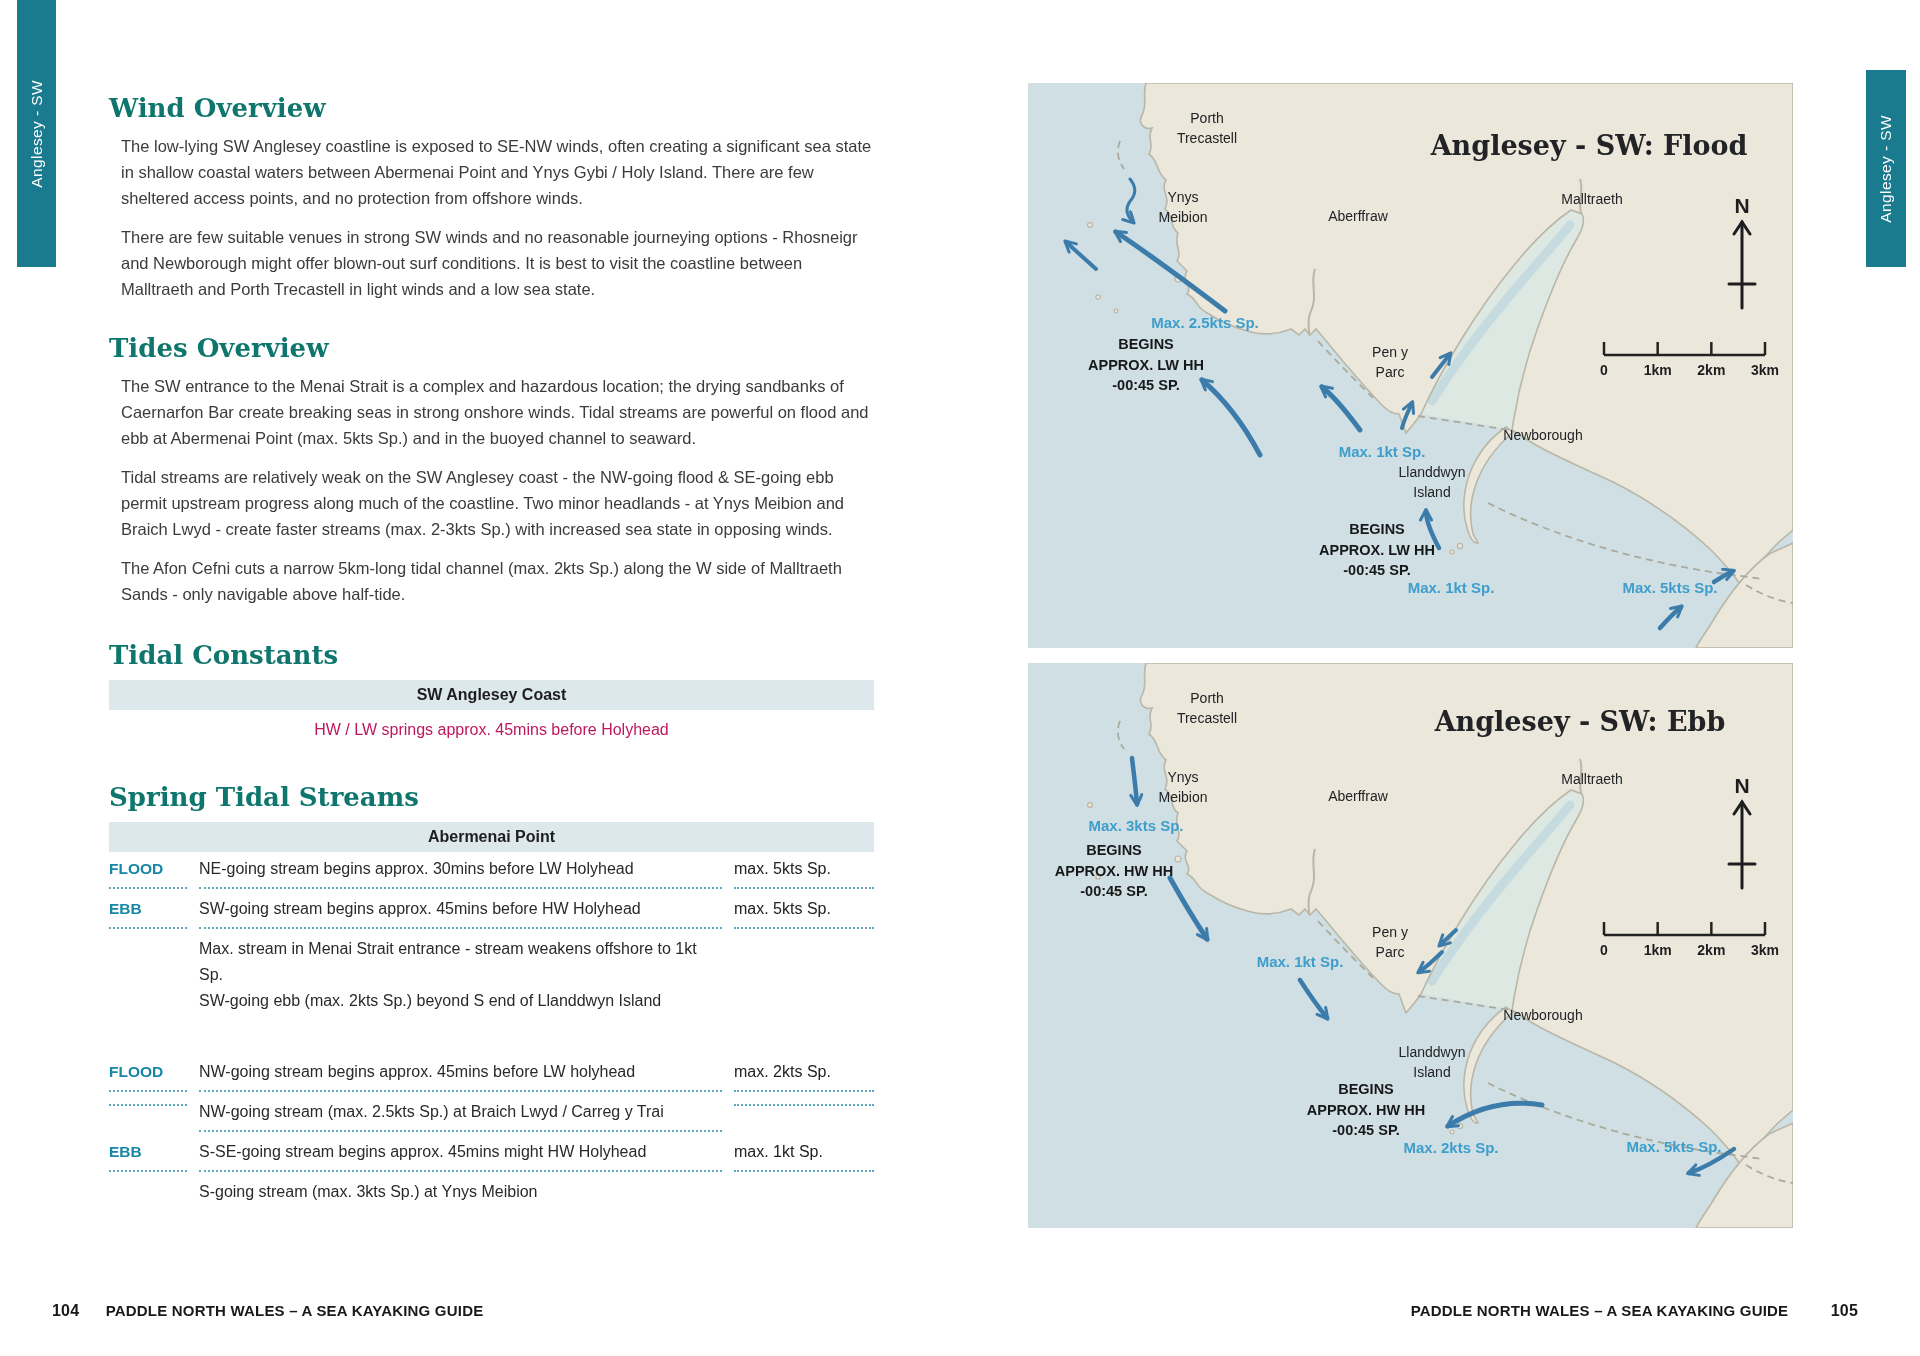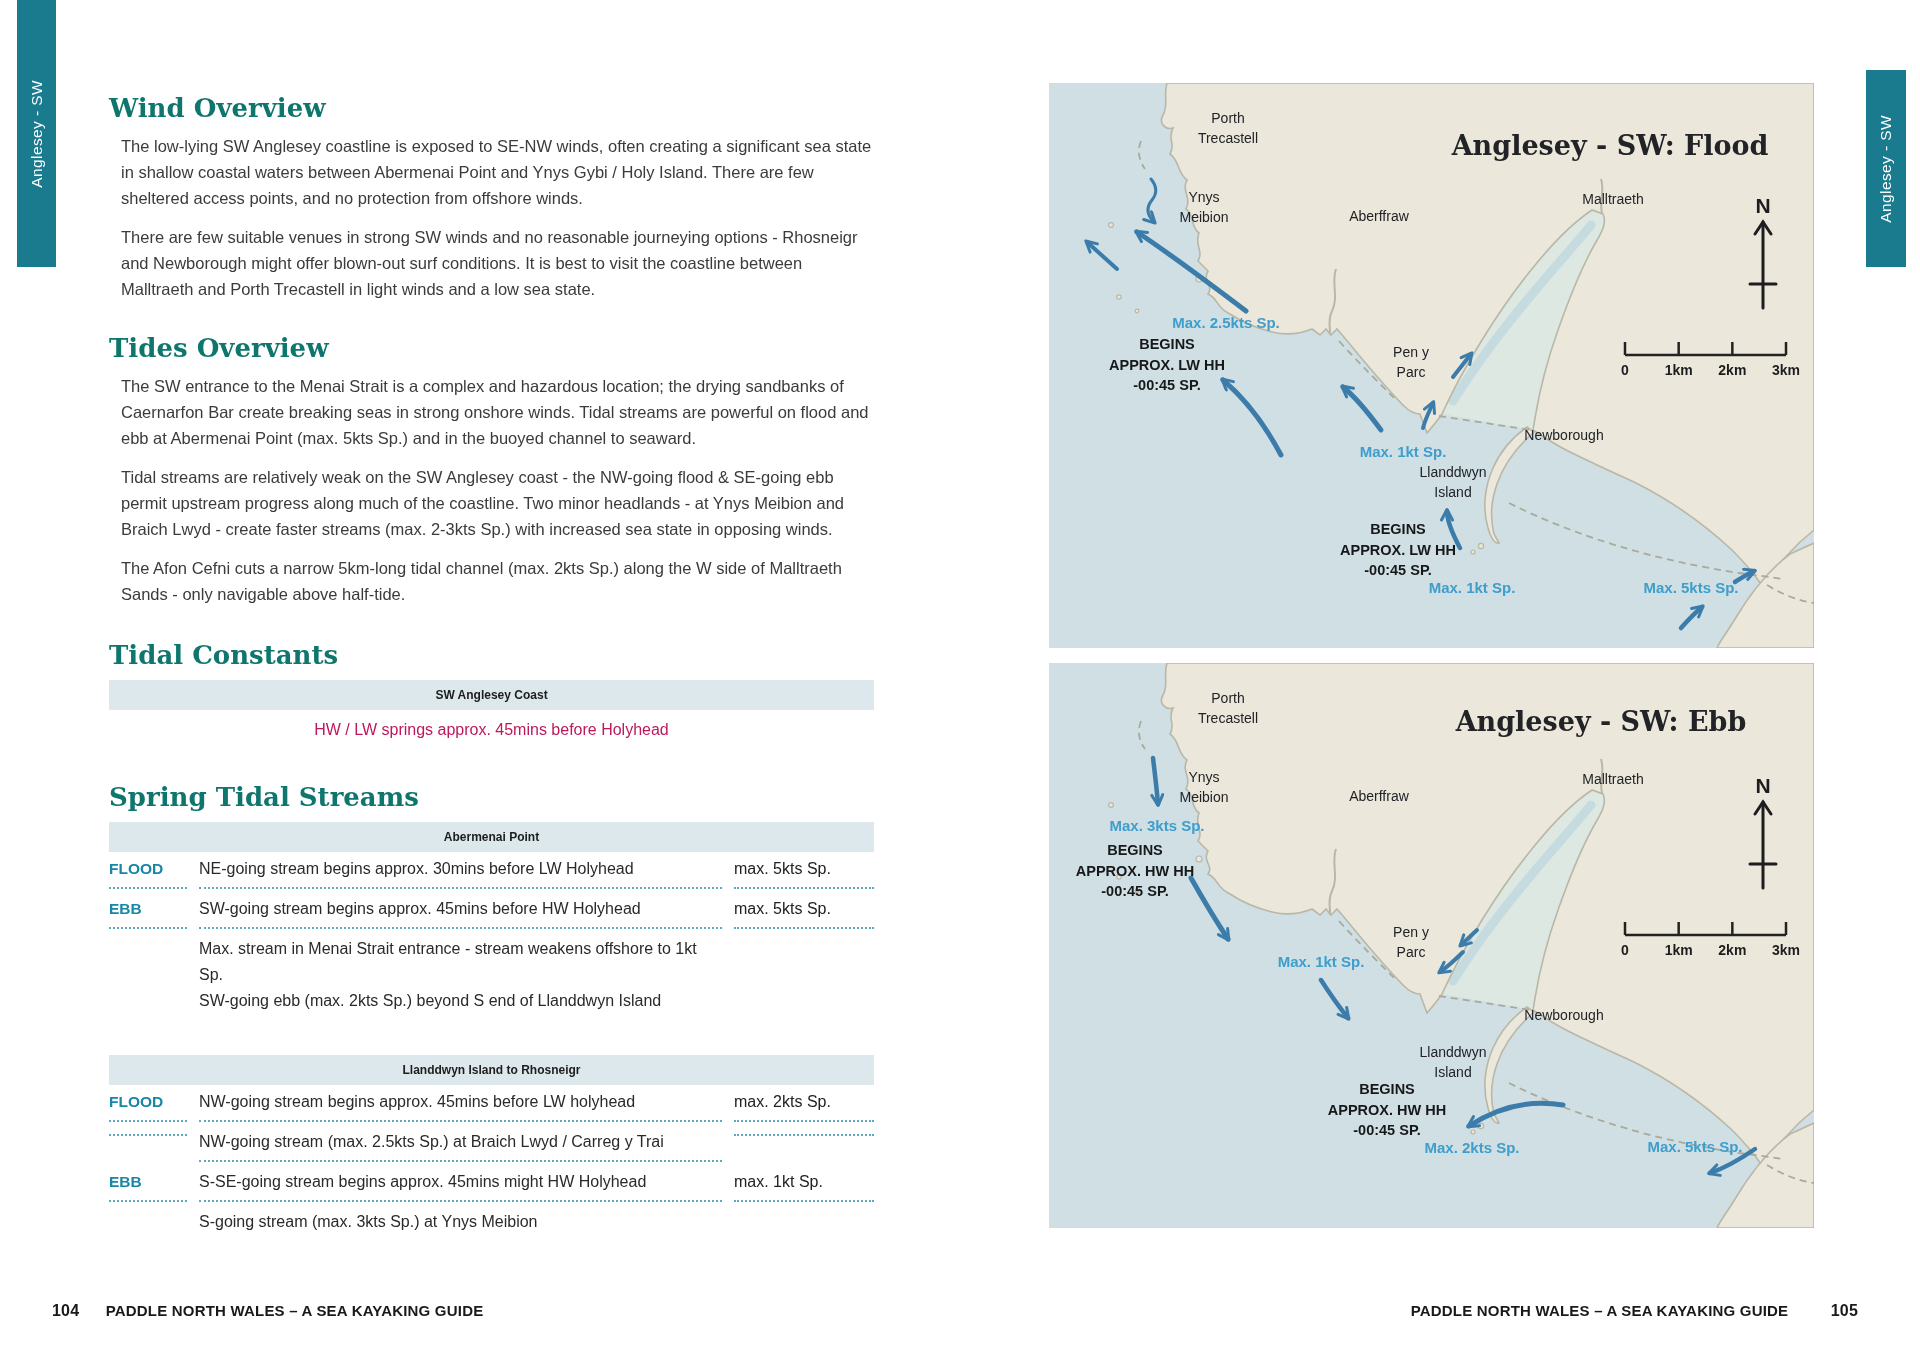--- a/index.html
+++ b/index.html
@@ -16,37 +16,37 @@
                font-size:26px;line-height:32px;margin:0 0 9px 0;}
   h2.h-wind{margin-top:92px;}
   h2.h-tides{margin-top:30px;}
   h2.h-tc{margin-top:32px;}
   h2.h-spring{margin-top:32px;}
   .left-col p{margin:0 0 13px 12px;}
   
   .tbl{width:765px;margin-top:7px;}
   .tbl2{margin-top:38px;}
   .tbl-head{background:#dce8eb;height:30px;line-height:30px;text-align:center;font-weight:700;
-            font-size:12px;color:#1d1d1f;}
+            font-size:16px;color:#1d1d1f;}
   .tc-row{text-align:center;padding:7px 0 6px 0;font-size:16px;color:#be185d;}
   .trow{display:grid;grid-template-columns:78px 1fr 140px;column-gap:12px;padding:4px 0 3px 0;
         font-size:16px;color:#2a2a2a;align-items:start;}
   .trow.sep > div{border-bottom:2px dotted #5fa9bf;padding-bottom:5px;}
   .tlabel{color:#1787a6;font-weight:700;font-size:15.5px;}
   .ttext{white-space:pre-line;}
   .tvalue{color:#222;}
   
   .footer{position:absolute;top:1302px;font-weight:700;font-size:15px;color:#191919;letter-spacing:.2px;}
   .footer-left{left:52px;}
   .footer-right{right:62px;}
   .footer .pg{font-size:16px;}
   .footer-left .ttl{margin-left:22px;}
   .footer-right .pg{margin-left:38px;}
   
-  .map{position:absolute;left:1049px;width:765px;height:565px;}
+  .map{position:absolute;left:1028px;width:765px;height:565px;}
   #map-0{top:83px;} #map-1{top:663px;}
   .mapsvg{display:block;width:765px;height:565px;}
   .land{fill:#ebe7da;stroke:#b9b7a7;stroke-width:1.6;}
   .flats{fill:#dde8e2;}
   .chan{fill:none;stroke:#c6dbe0;stroke-width:9;stroke-linecap:round;}
   .river{fill:none;stroke:#b9b7a7;stroke-width:2;}
   .dash path{fill:none;stroke:#a9aa9b;stroke-width:1.8;stroke-dasharray:7 5;}
   .islet{fill:#ebe7da;stroke:#b9b7a7;stroke-width:1.2;}
   .place{font:400 14px "Liberation Sans",sans-serif;fill:#222327;text-anchor:middle;}
   .flow{font:700 15px "Liberation Sans",sans-serif;fill:#3f9ecb;text-anchor:middle;}
@@ -138,21 +138,20 @@
           <div class="tcell tvalue">max. 5kts Sp.</div>
         </div>
         <div class="trow">
           <div class="tcell tlabel"></div>
           <div class="tcell ttext">Max. stream in Menai Strait entrance - stream weakens offshore to 1kt Sp.
 SW-going ebb (max. 2kts Sp.) beyond S end of Llanddwyn Island</div>
           <div class="tcell tvalue"></div>
         </div>
       </div>
     <div class="tbl tbl2">
-        <div class="tbl-head">Llanddwyn Island to Rhosneigr</div>
         <div class="trow sep">
           <div class="tcell tlabel">FLOOD</div>
           <div class="tcell ttext">NW-going stream begins approx. 45mins before LW holyhead</div>
           <div class="tcell tvalue">max. 2kts Sp.</div>
         </div>
         <div class="trow sep">
           <div class="tcell tlabel"></div>
           <div class="tcell ttext">NW-going stream (max. 2.5kts Sp.) at Braich Lwyd / Carreg y Trai</div>
           <div class="tcell tvalue"></div>
         </div>

